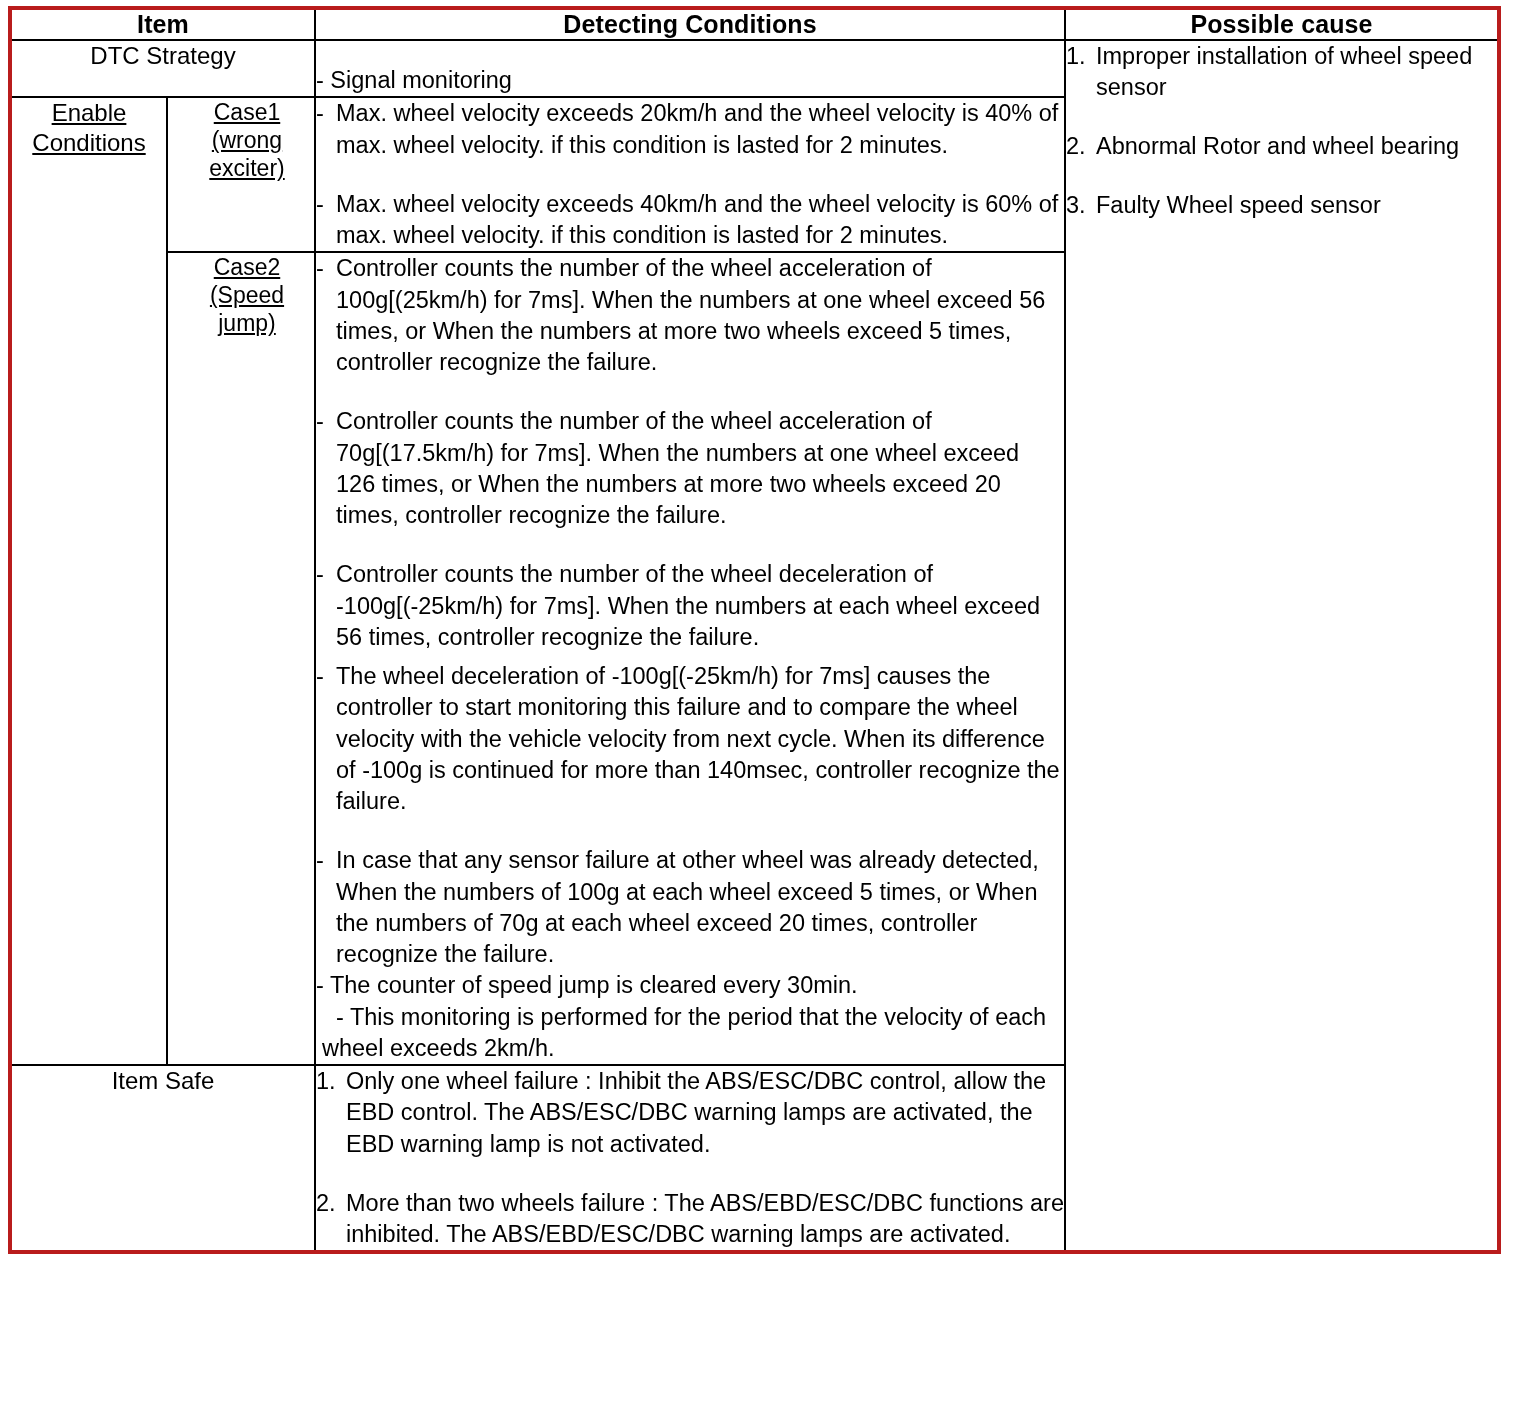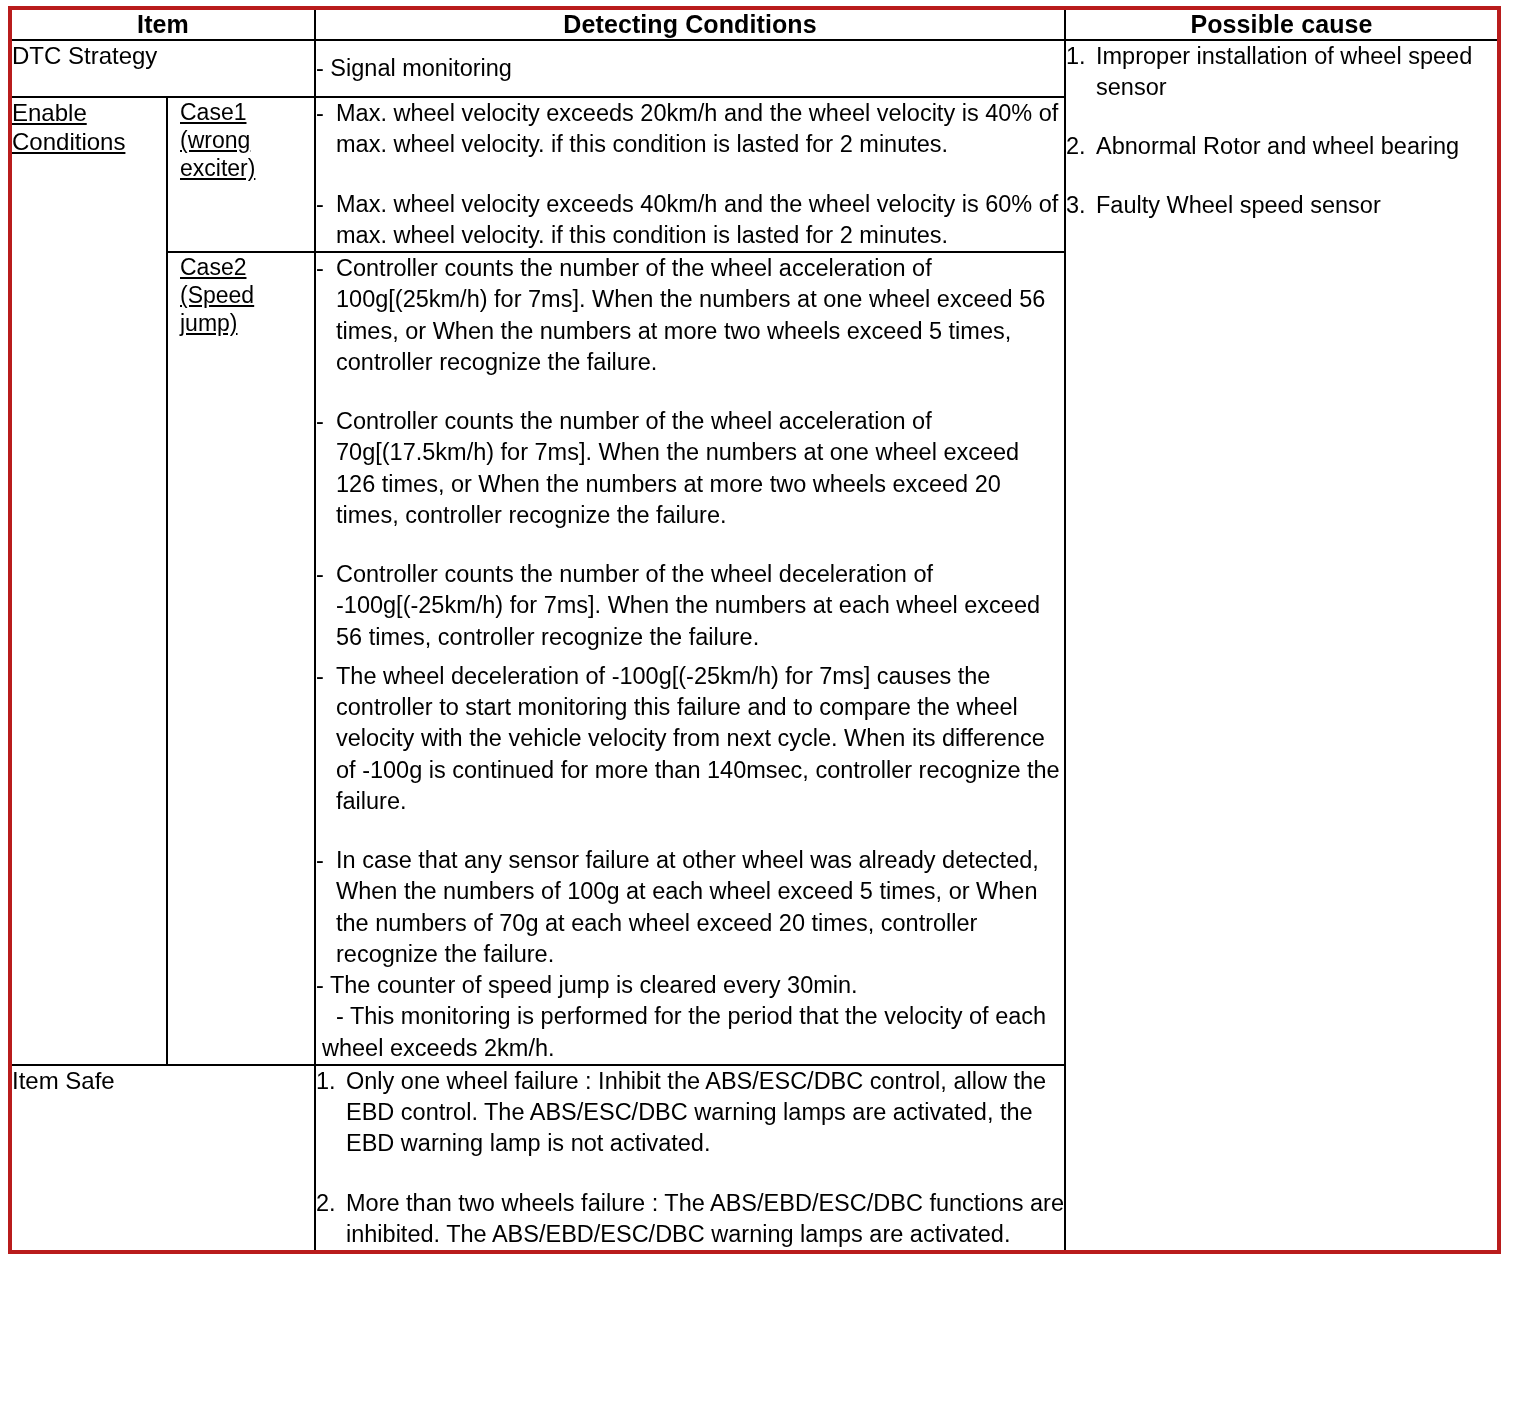--- a/index.html
+++ b/index.html
@@ -41,20 +41,21 @@
 
   .hdr {
     text-align: center;
     font-weight: bold;
     font-size: 25px;
     padding: 7px 0 9px 0;
     vertical-align: middle;
     letter-spacing: 0.1px;
   }
   .cell-center {
+    text-align: center;
     vertical-align: middle;
     font-size: 24px;
     line-height: 1.22;
     padding: 6px 4px;
   }
   .cell-center.small {
     font-size: 23px;
     padding-left: 12px;
   }
   .cell-body {
@@ -126,21 +127,21 @@
 
     <tbody>
         <tr>
       <th class="hdr" colspan="2">Item</th>
       <th class="hdr">Detecting Conditions</th>
       <th class="hdr">Possible cause</th>
     </tr>
 
     <tr>
       <td class="cell-center" colspan="2" style="height:55px;">DTC Strategy</td>
-      <td class="cell-body" style="padding-top:12px;">-  Signal monitoring</td>
+      <td class="cell-body" style="padding-top:24px;">-  Signal monitoring</td>
       <td class="cause-cell" rowspan="4">
         <span class="cause-item">
           <span class="num">1.</span>
           <span>Improper installation of wheel speed sensor</span>
         </span>
         <div class="gap-lg"></div>
         <span class="cause-item">
           <span class="num">2.</span>
           <span>Abnormal Rotor and wheel bearing</span>
         </span>

